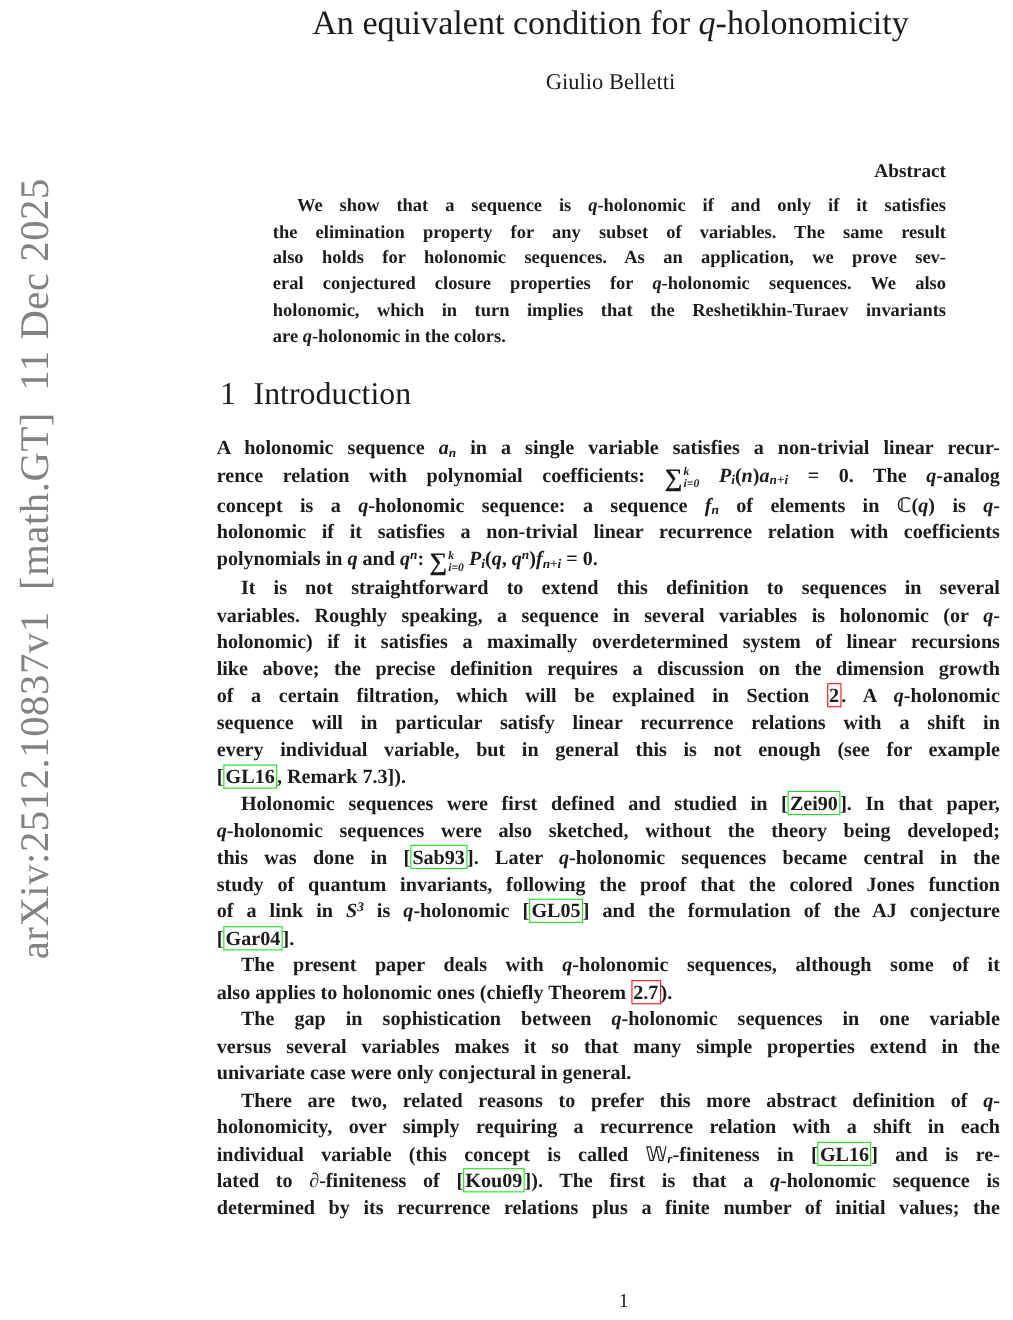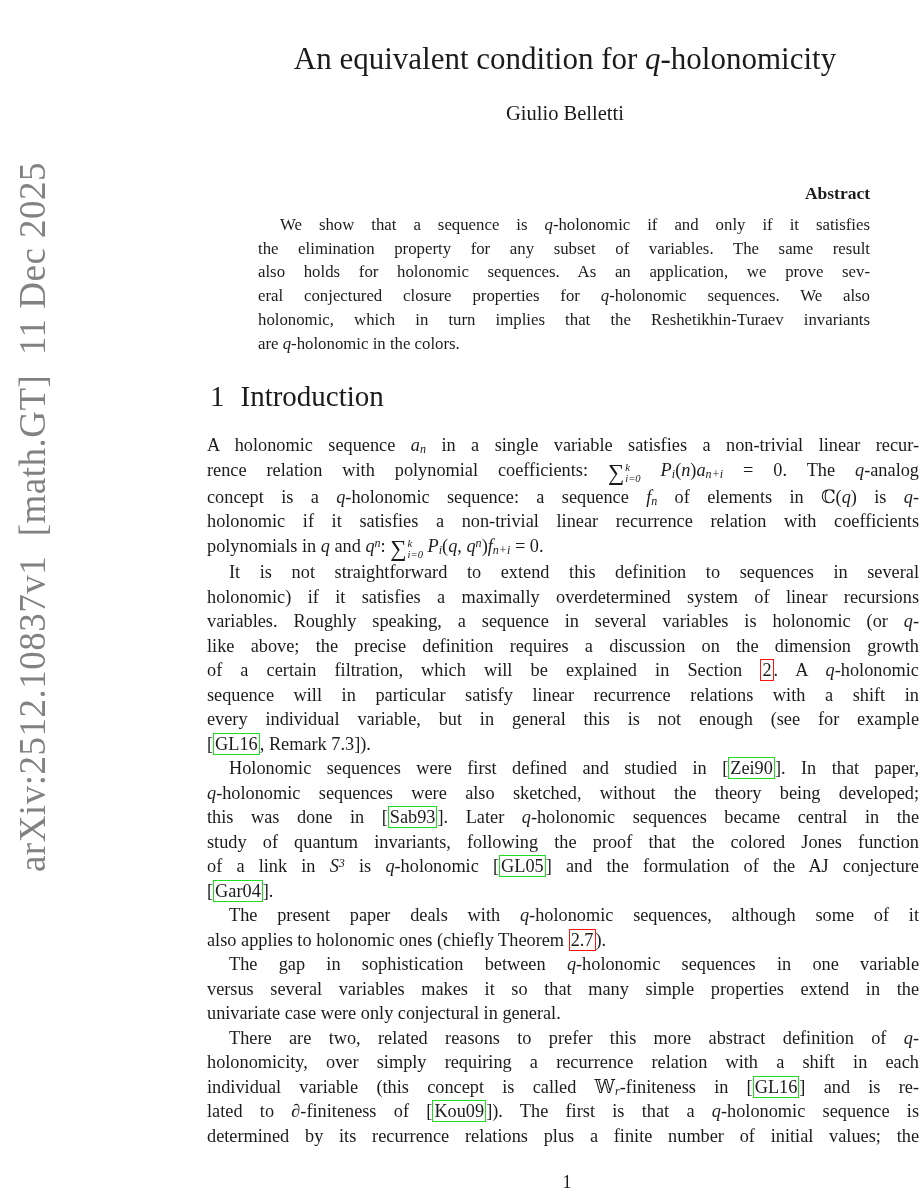--- a/index.html
+++ b/index.html
@@ -22,21 +22,21 @@
     position:absolute;
     left:-369px;top:497px;
     width:800px;height:40px;
     transform:rotate(-90deg);
     text-align:center;
     font-size:37px;
     letter-spacing:0.5px;
     color:var(--wm);
     white-space:pre;
   }
-  .main{position:absolute;left:207px;top:0;width:712px;margin-top:38px;}
+  .main{position:absolute;left:197px;top:0;width:712px;}
   .title{
     margin:2px 0 0 0;
     padding-left:4px;
     font-size:31px;font-weight:normal;
     text-align:center;line-height:38px;
   }
   .author{
     margin-top:23px;
     padding-left:4px;
     text-align:center;
@@ -46,21 +46,21 @@
   .abstract-heading{
     text-align:right;font-weight:bold;font-size:17.5px;line-height:22px;
   }
   .abstract-body{margin-top:9px;font-size:16.8px;line-height:23.7px;}
   .section-heading{
     margin:24px 0 0 3px;
     font-size:29px;font-weight:normal;line-height:34px;
   }
   .sec-num{margin-right:16px;}
   .body-text{margin-top:20px;font-size:18.3px;line-height:24.5px;}
-  .line{text-align:justify;text-align-last:justify;}
+  .line{text-align:justify;text-align-last:justify;font-weight:bold;}
   .line.last{text-align-last:left;}
   .body-text .line.indent{text-indent:22px;}
   .abstract-body .line.indent{text-indent:22px;}
   i{font-style:italic;}
   sub,sup{font-size:0.66em;line-height:0;font-style:italic;}
   sup{vertical-align:0.45em;}
   sub{vertical-align:-0.18em;}
   .cite-box{border:1.5px solid var(--green);padding:0 1px;}
   .ref-box{border:1.5px solid var(--red);padding:0 1px;}
   .sum{display:inline-flex;align-items:center;vertical-align:-4px;}
@@ -116,22 +116,22 @@
         <div class="line">concept is a <i>q</i>-holonomic sequence:  a sequence <i>f</i><sub>n</sub> of elements in ℂ(<i>q</i>) is <i>q</i>-</div>
         <div class="line">holonomic if it satisfies a non-trivial linear recurrence relation with coefficients</div>
         <div class="line last">polynomials in <i>q</i> and <i>q</i><sup>n</sup>: <span class="sum">
             <span class="sum-sym">∑</span>
             <span class="sum-lim">
               <span>k</span>
               <span>i=0</span>
             </span>
           </span> <i>P</i><sub>i</sub>(<i>q</i>, <i>q</i><sup>n</sup>)<i>f</i><sub>n+i</sub> = 0.</div>
         <div class="line indent">It is not straightforward to extend this definition to sequences in several</div>
+        <div class="line">variables. Roughly speaking, a sequence in several variables is holonomic (or <i>q</i>-</div>
         <div class="line">holonomic) if it satisfies a maximally overdetermined system of linear recursions</div>
-        <div class="line">variables. Roughly speaking, a sequence in several variables is holonomic (or <i>q</i>-</div>
         <div class="line">like above; the precise definition requires a discussion on the dimension growth</div>
         <div class="line">of a certain filtration, which will be explained in Section <span class="ref-box">2</span>.  A <i>q</i>-holonomic</div>
         <div class="line">sequence will in particular satisfy linear recurrence relations with a shift in</div>
         <div class="line">every individual variable, but in general this is not enough (see for example</div>
         <div class="line last">[<span class="cite-box">GL16</span>, Remark 7.3]).</div>
         <div class="line indent">Holonomic sequences were first defined and studied in [<span class="cite-box">Zei90</span>]. In that paper,</div>
         <div class="line"><i>q</i>-holonomic sequences were also sketched, without the theory being developed;</div>
         <div class="line">this was done in [<span class="cite-box">Sab93</span>].  Later <i>q</i>-holonomic sequences became central in the</div>
         <div class="line">study of quantum invariants, following the proof that the colored Jones function</div>
         <div class="line">of a link in <i>S</i><sup>3</sup> is <i>q</i>-holonomic [<span class="cite-box">GL05</span>] and the formulation of the AJ conjecture</div>

